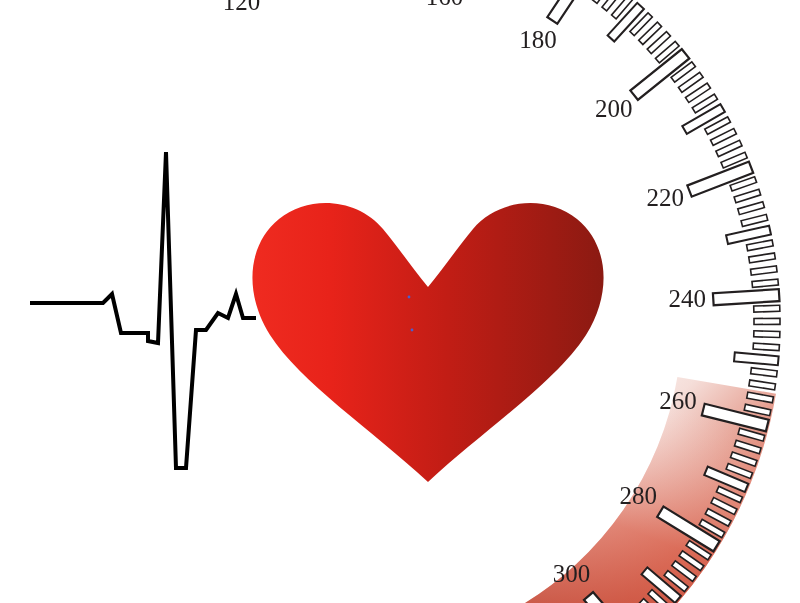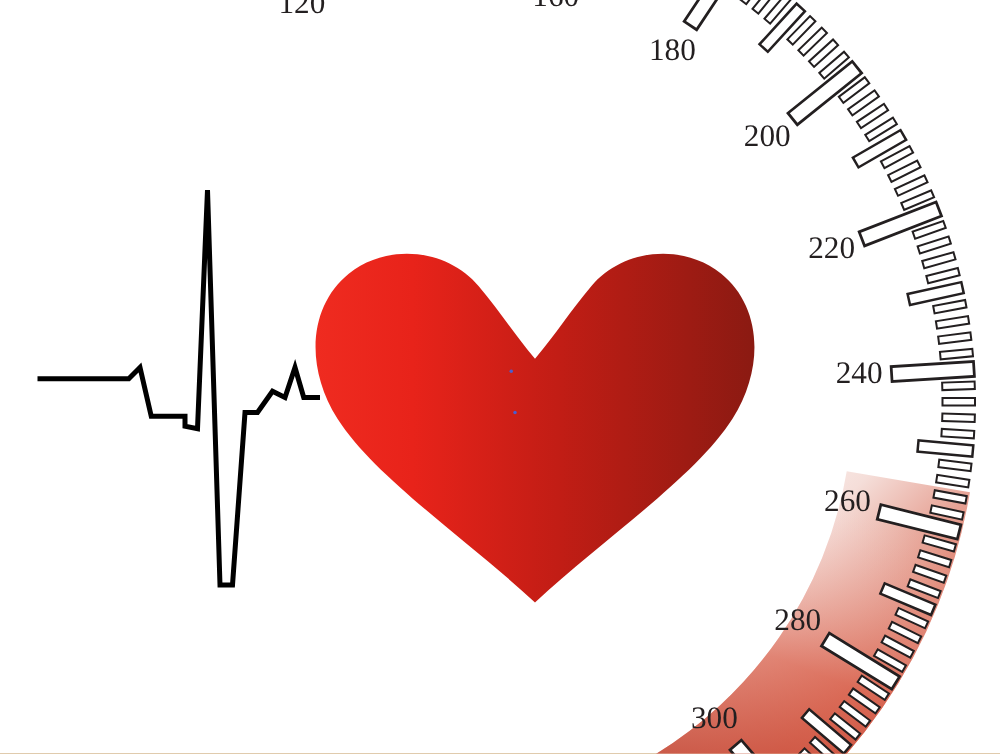--- a/index.html
+++ b/index.html
@@ -7,21 +7,21 @@
     padding: 0;
     background: #ffffff;
   }
   body {
     font-family: "Liberation Sans", sans-serif;
   }
   #stage {
     position: relative;
     width: 800px;
     height: 603px;
-    background: #a16207;
+    background: #d946ef;
     overflow: hidden;
   }
   #figure {
     position: absolute;
     left: 0;
     top: 0;
     width: 800px;
     height: 603px;
   }
   .gauge-label {

